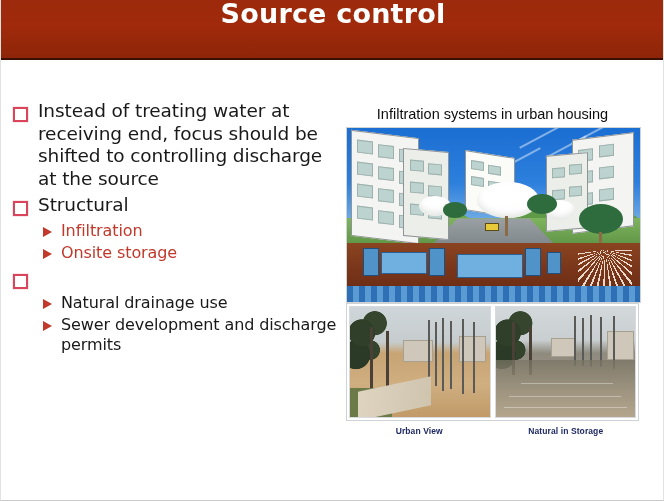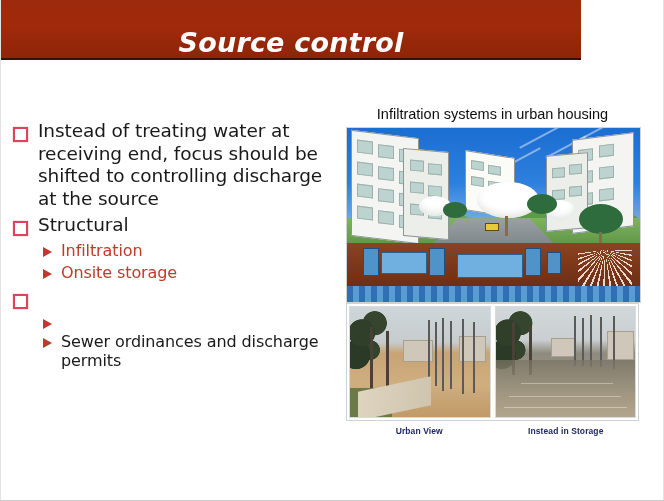--- a/index.html
+++ b/index.html
@@ -22,43 +22,42 @@
     border-bottom: 1px solid #c9c9c9;
     border-left: 1px solid #e2e2e2;
     border-right: 1px solid #e2e2e2;
     overflow: hidden;
   }
 
   
   .title-bar {
     position: absolute;
     left: 0; top: 0;
-    width: 580px;
+    width: 664px;
     height: 58px;
     background: linear-gradient(180deg, #9d2a0c 0%, #a02a0b 45%, #8e2508 100%);
     border-bottom: 2px solid #3b1004;
     display: flex;
-    align-items: flex-end;
+    align-items: flex-start;
     justify-content: center;
-    font-style: italic;
   }
   .title-text {
     color: #ffffff;
     font-family: "DejaVu Sans", sans-serif;
     font-size: 27px;
     font-weight: bold;
     letter-spacing: 0.2px;
     margin-top: -2px;
   }
 
   
   .left-col {
     position: absolute;
     left: 12px;
-    top: 120px;
+    top: 100px;
     width: 330px;
   }
   .bullet-l1 {
     display: flex;
     align-items: flex-start;
     margin-bottom: 4px;
   }
   .sq-marker {
     flex: 0 0 auto;
     width: 11px;
@@ -379,24 +378,25 @@
         <span class="l2-text accent">Onsite storage</span>
       </div>
     </div>
 
     <div class="bullet-l1">
       <span class="sq-marker"></span>
     </div>
     <div class="sub-list">
       <div class="bullet-l2">
         <span class="arrow-marker"></span>
+        <span class="l2-text">Natural drainage use</span>
       </div>
       <div class="bullet-l2">
         <span class="arrow-marker"></span>
-        <span class="l2-text">Sewer ordinances and discharge permits</span>
+        <span class="l2-text">Sewer development and discharge permits</span>
       </div>
     </div>
   </div>
 
   <div class="right-col">
 
     <div class="fig-caption">Infiltration systems in urban housing</div>
 
     <div class="illus1">
       <div class="sky"></div>
@@ -507,17 +507,17 @@
         <div class="ph-pole" style="left:84%; top:8%; height:48%;"></div>
         <div class="ph-reflect"></div>
         <div class="ph-ripple" style="left:10%; bottom:18%; width:80%;"></div>
         <div class="ph-ripple" style="left:18%; bottom:30%; width:66%;"></div>
         <div class="ph-ripple" style="left:6%; bottom:8%; width:88%;"></div>
       </div>
     </div>
 
     <div class="photo-labels">
       <div class="photo-label">Urban View</div>
-      <div class="photo-label">Instead in Storage</div>
+      <div class="photo-label">Natural in Storage</div>
     </div>
   </div>
 
 </div>
 
 </body></html>

